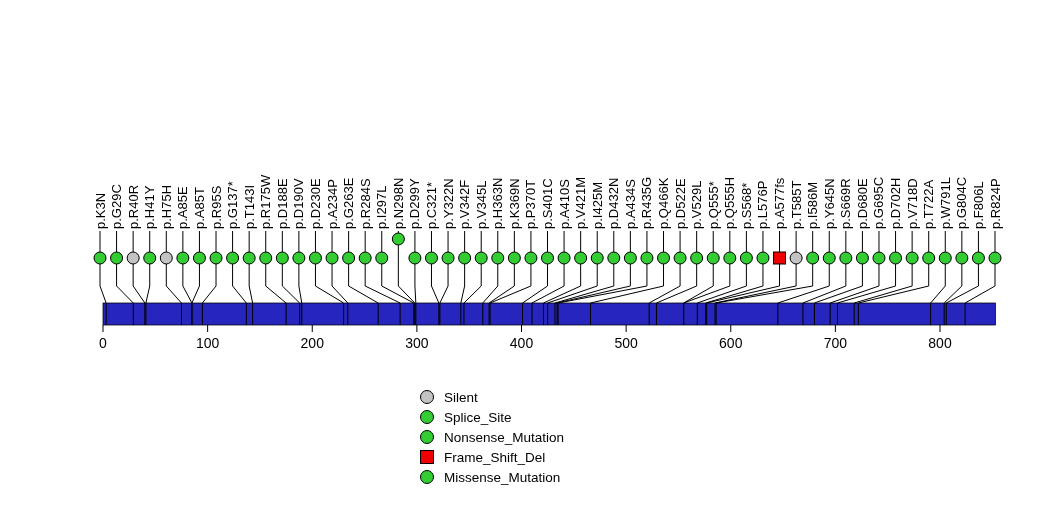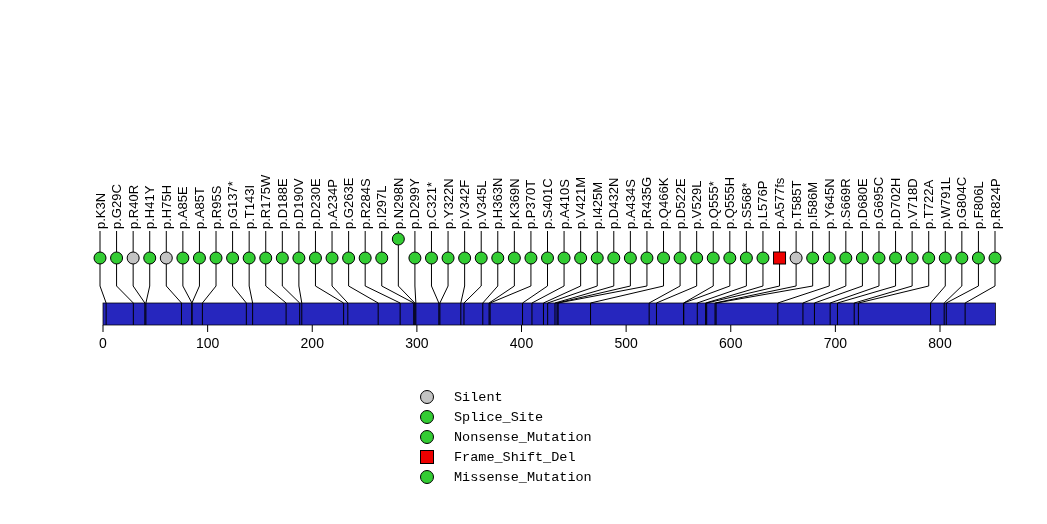--- a/index.html
+++ b/index.html
@@ -24,23 +24,22 @@
     position: absolute;
     left: 420px;
     top: 390px;
     display: flex;
     flex-direction: column;
     gap: 6px;
   }
   .legend-row {
     display: flex;
     align-items: center;
-    gap: 20px;
+    gap: 10px;
     height: 14px;
-    font-family: Liberation Mono, monospace;
   }
   .legend-marker {
     width: 14px;
     height: 14px;
     border: 1px solid #000;
     box-sizing: border-box;
     flex: 0 0 auto;
   }
   .legend-marker.circle {
     border-radius: 50%;

